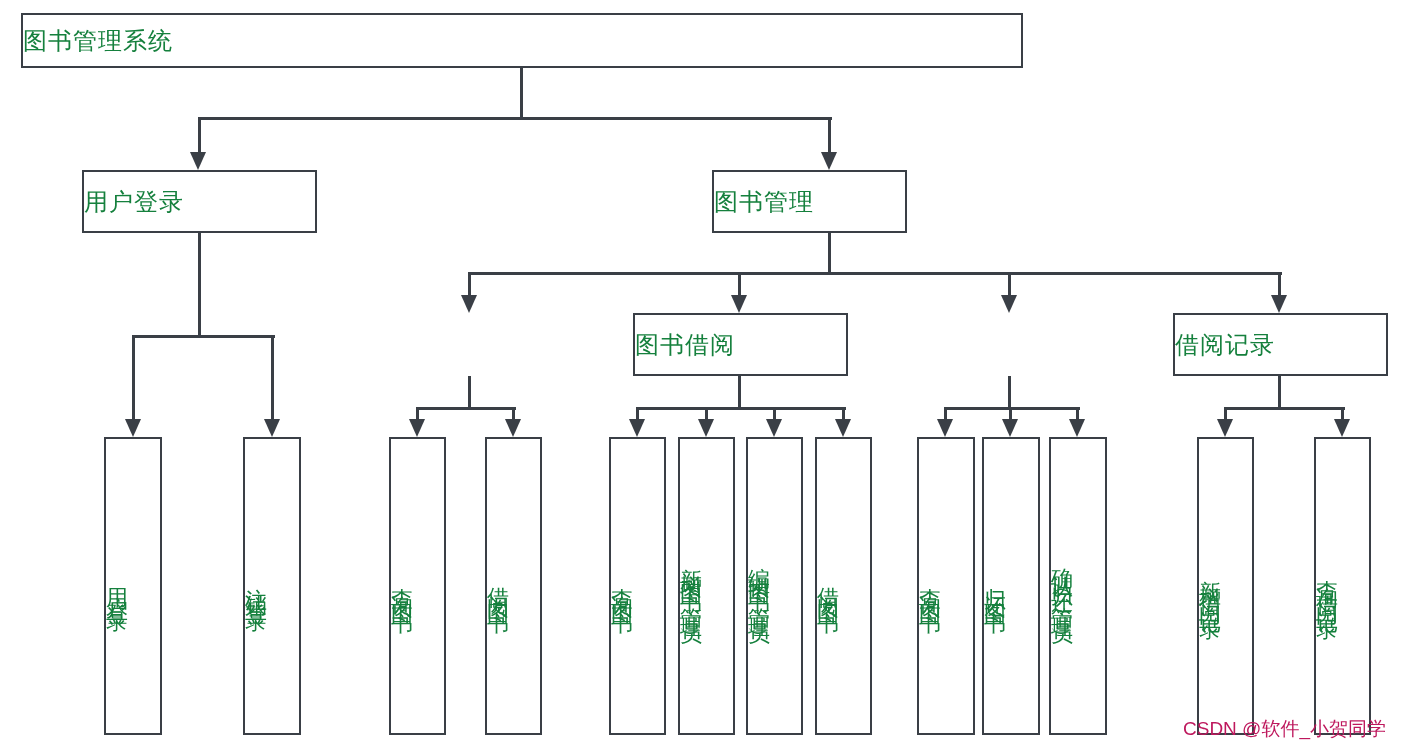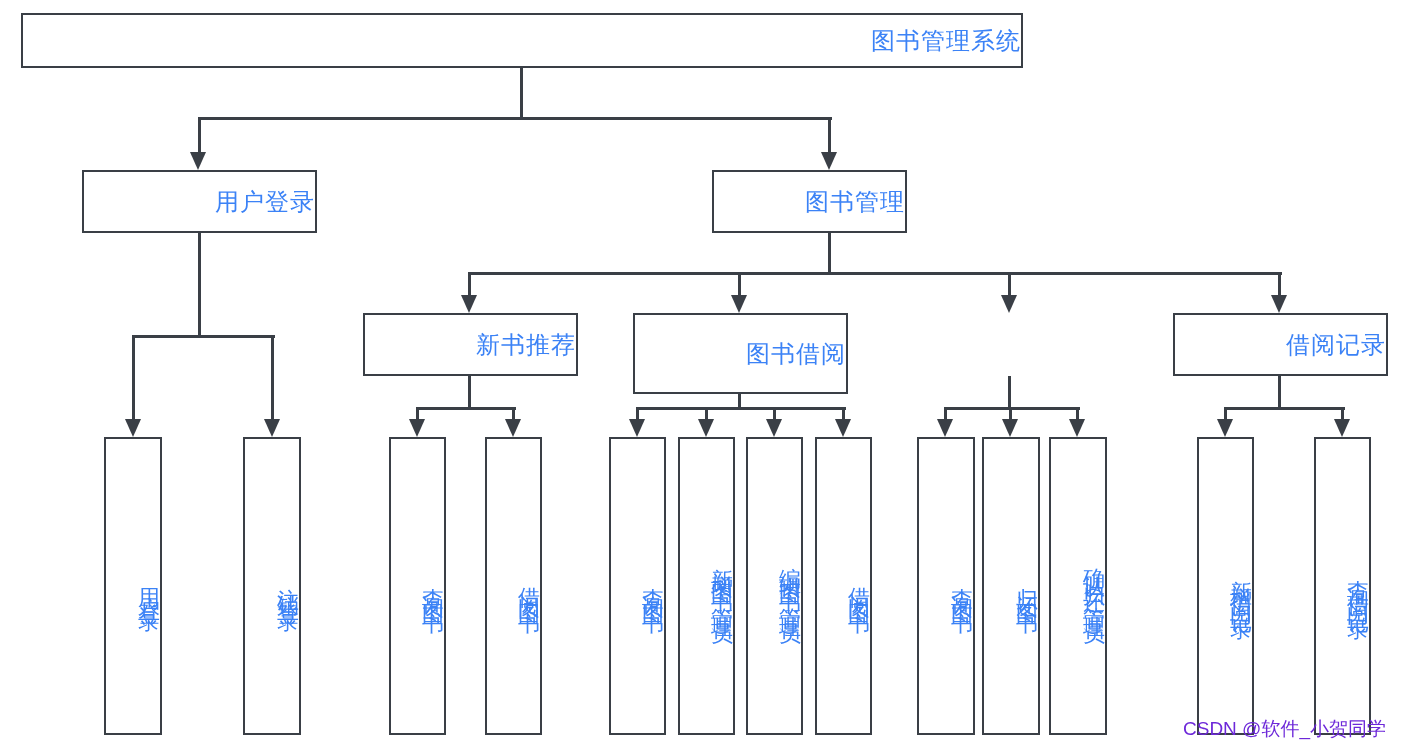--- a/index.html
+++ b/index.html
@@ -2,36 +2,36 @@
 <html><head>
 <meta charset="utf-8">
 <style>
   html,body{margin:0;padding:0;background:#ffffff;}
   .canvas{
     position:relative;width:1405px;height:747px;background:#ffffff;overflow:hidden;
     font-family:"Liberation Sans","DejaVu Sans",sans-serif;
   }
   .node{
     position:absolute;box-sizing:border-box;border:2.5px solid #3a3f46;background:#ffffff;
-    display:flex;align-items:center;justify-content:flex-end;
-    color:#3b82f6;font-size:24px;letter-spacing:1px;z-index:2;padding-left:28px;
+    display:flex;align-items:center;justify-content:flex-start;
+    color:#15803d;font-size:24px;letter-spacing:1px;z-index:2;
   }
   .node.v span{
     writing-mode:vertical-rl;text-orientation:mixed;
     font-size:22px;letter-spacing:8px;line-height:1;
   }
   .line{position:absolute;background:#3a3f46;z-index:1;}
   .arrow{
     position:absolute;width:0;height:0;z-index:1;
     border-left:8px solid transparent;border-right:8px solid transparent;
     border-top:18px solid #3a3f46;
   }
   .watermark{
     position:absolute;left:1183px;top:716px;z-index:5;
-    color:#6d28d9;font-size:19px;white-space:nowrap;
+    color:#be185d;font-size:19px;white-space:nowrap;
   }
 </style>
 </head>
 <body>
 
 <div class="canvas">
 
   <div class="line" style="left:520px;top:68px;width:3px;height:51px"></div>
   <div class="line" style="left:198px;top:117px;width:634px;height:3px"></div>
   <div class="line" style="left:198px;top:118px;width:3px;height:36px"></div>
@@ -95,24 +95,21 @@
     <span>图书管理系统</span>
   </div>
 
   <div class="node" style="left:82px;top:170px;width:235px;height:63px">
     <span>用户登录</span>
   </div>
   <div class="node" style="left:712px;top:170px;width:195px;height:63px">
     <span>图书管理</span>
   </div>
 
-  <div class="node" style="left:363px;top:313px;width:215px;height:63px">
-    <span>新书推荐</span>
-  </div>
-  <div class="node" style="left:633px;top:313px;width:215px;height:81px">
+  <div class="node" style="left:633px;top:313px;width:215px;height:63px">
     <span>图书借阅</span>
   </div>
   <div class="node" style="left:1173px;top:313px;width:215px;height:63px">
     <span>借阅记录</span>
   </div>
 
   <div class="node v" style="left:104px;top:437px;width:58px;height:298px">
     <span>用户登录</span>
   </div>
   <div class="node v" style="left:243px;top:437px;width:58px;height:298px">

